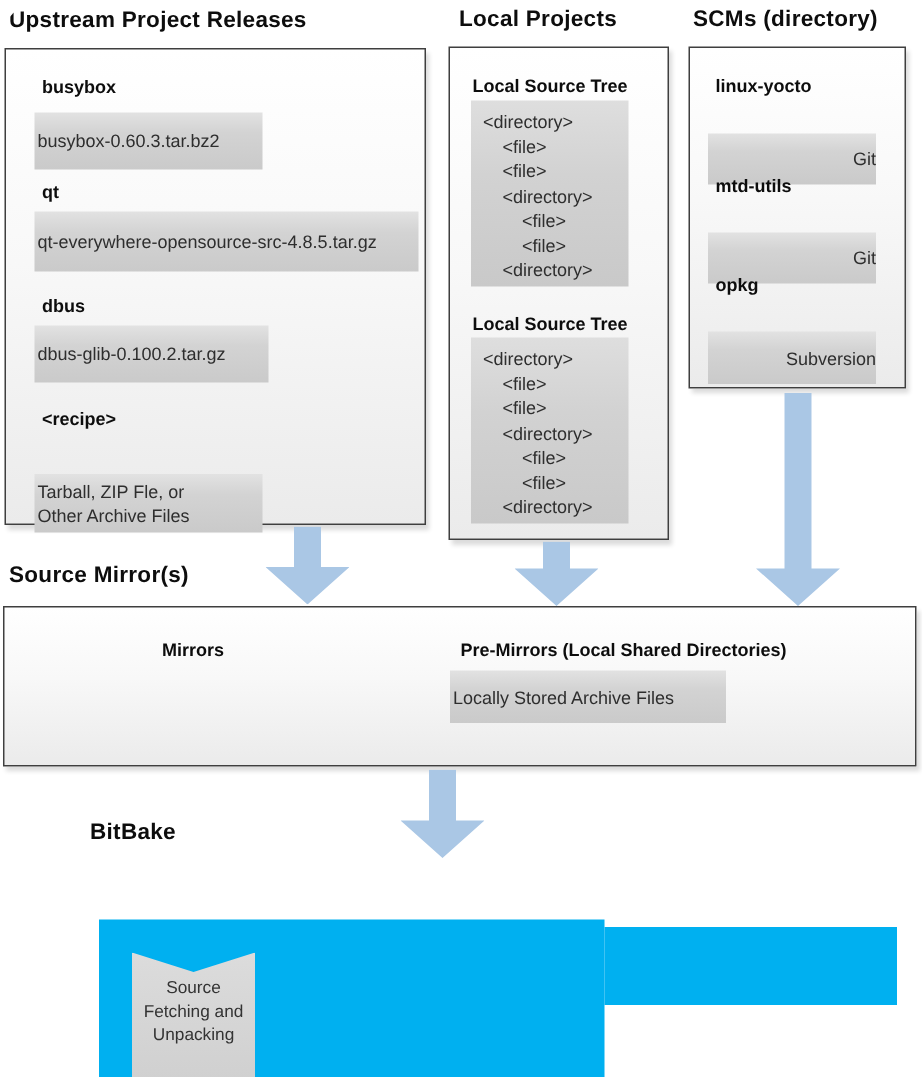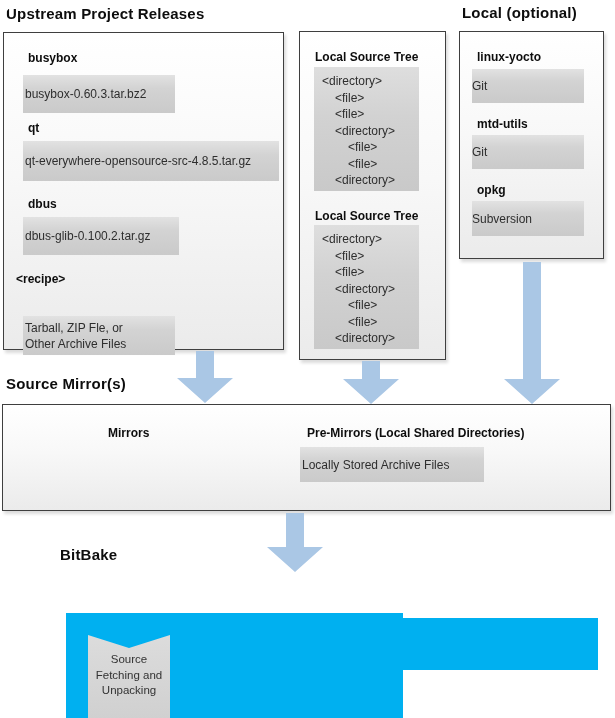--- a/index.html
+++ b/index.html
@@ -21,21 +21,21 @@
   .item-label{
     position:absolute;font-weight:bold;font-size:12px;color:#0d0d0d;white-space:nowrap;
   }
   .gray-box{
     position:absolute;
     background:linear-gradient(180deg,#e2e2e2 0%,#d3d3d3 35%,#cacaca 100%);
     color:#2e2e2e;font-size:12px;box-sizing:border-box;
     display:flex;flex-direction:column;justify-content:center;
   }
   .gray-box.left-pad{padding-left:2px;}
-  .gray-box.centered{align-items:flex-start;text-align:center;}
+  .gray-box.centered{align-items:flex-end;text-align:center;margin-top:20px;}
   .file-line{line-height:16px;white-space:nowrap;}
   .tree-box{
     position:absolute;
     background:linear-gradient(180deg,#dedede 0%,#d2d2d2 40%,#c9c9c9 100%);
     font-size:12px;color:#2e2e2e;box-sizing:border-box;padding-top:6px;
   }
   .tl{line-height:16.5px;white-space:nowrap;}
   .lvl0{padding-left:8px;}
   .lvl1{padding-left:21px;}
   .lvl2{padding-left:34px;}
@@ -54,41 +54,42 @@
     font-size:11.5px;color:#333;text-align:center;box-sizing:border-box;padding-top:17px;
   }
   .bb-line{line-height:15.5px;}
 </style>
 </head>
 <body>
 
 <div class="canvas">
 
   <div class="section-title" style="left:6px;top:5px;">Upstream Project Releases</div>
-  <div class="section-title" style="left:462px;top:4px;">Local (optional)</div>
+  <div class="section-title" style="left:306px;top:4px;">Local Projects</div>
+  <div class="section-title" style="left:462px;top:4px;">SCMs (directory)</div>
   <div class="section-title" style="left:6px;top:375px;">Source Mirror(s)</div>
   <div class="section-title" style="left:60px;top:546px;">BitBake</div>
 
   <div class="panel" style="left:3px;top:32px;width:281px;height:318px;">
     <div class="item-label" style="left:24px;top:18px;">busybox</div>
     <div class="gray-box left-pad" style="left:19px;top:42px;width:152px;height:38px;">
       <div class="file-line">busybox-0.60.3.tar.bz2</div>
     </div>
 
     <div class="item-label" style="left:24px;top:88px;">qt</div>
     <div class="gray-box left-pad" style="left:19px;top:108px;width:256px;height:40px;">
       <div class="file-line">qt-everywhere-opensource-src-4.8.5.tar.gz</div>
     </div>
 
     <div class="item-label" style="left:24px;top:164px;">dbus</div>
     <div class="gray-box left-pad" style="left:19px;top:184px;width:156px;height:38px;">
       <div class="file-line">dbus-glib-0.100.2.tar.gz</div>
     </div>
 
-    <div class="item-label" style="left:12px;top:239px;">&lt;recipe&gt;</div>
+    <div class="item-label" style="left:24px;top:239px;">&lt;recipe&gt;</div>
     <div class="gray-box left-pad" style="left:19px;top:255px;width:152px;height:39px;margin-top:28px;">
       <div class="file-line">Tarball, ZIP Fle, or</div>
       <div class="file-line">Other Archive Files</div>
     </div>
   </div>
 
   <div class="panel" style="left:299px;top:31px;width:147px;height:329px;">
     <div class="item-label" style="left:15px;top:18px;">Local Source Tree</div>
     <div class="tree-box" style="left:14px;top:35px;width:105px;height:124px;">
       <div class="tl lvl0">&lt;directory&gt;</div>

